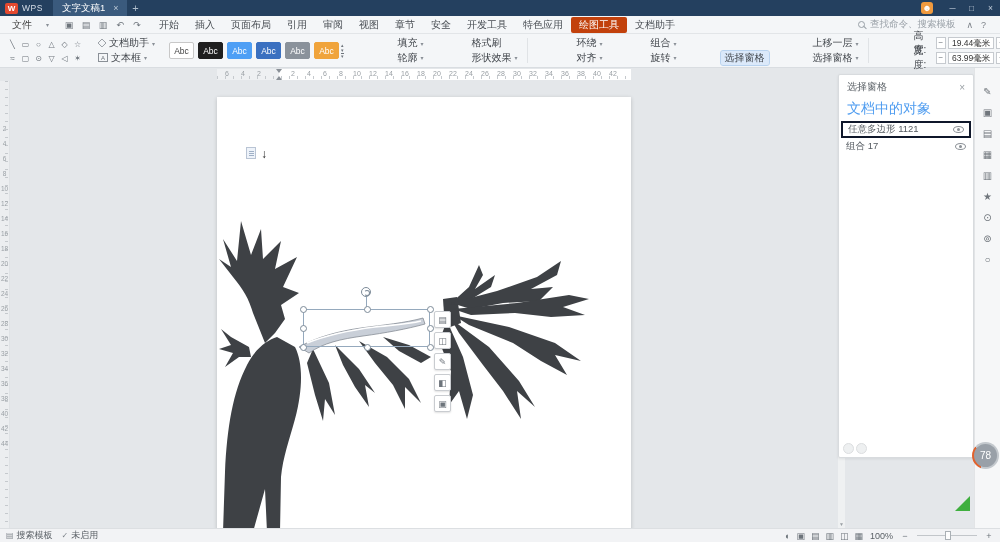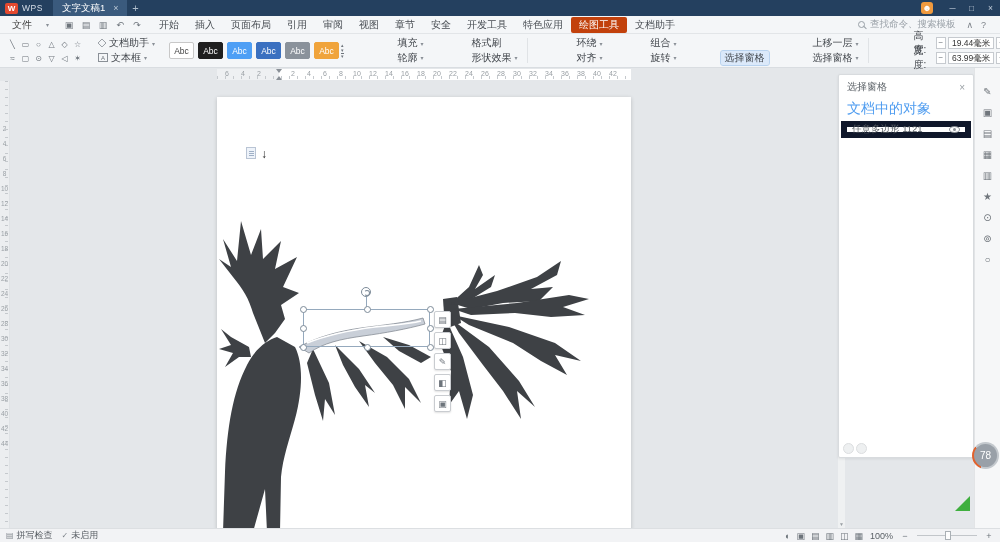--- a/index.html
+++ b/index.html
@@ -90,21 +90,21 @@
   .scrollbar { position:absolute; right:155px; top:13px; bottom:0; width:7px; background:#eff1f2; }
   .scroll-thumb { position:absolute; top:36px; left:1px; width:5px; height:120px; background:#c8cbce; border-radius:3px; }
   .scroll-arrow { position:absolute; left:0; width:7px; text-align:center; font-size:5px; color:#9aa0a5; }
 
   
   .sel-pane { position:absolute; right:26px; top:6px; width:136px; height:384px; background:#fff; border:1px solid #d8dbde; border-radius:2px; box-shadow:0 1px 3px rgba(0,0,0,.08); }
   .pane-header { display:flex; align-items:center; justify-content:space-between; padding:5px 8px 3px; color:#5a6066; font-size:10px; }
   .pane-close { color:#9aa0a5; font-size:10px; }
   .pane-subtitle { padding:3px 8px; color:#4e9cf0; font-size:14px; }
   .pane-item { display:flex; align-items:center; height:17px; padding:0 5px; margin:0 2px; font-size:9.5px; color:#555b61; }
-  .pane-item.selected { border:6px solid #0f172a; }
+  .pane-item.selected { border:2px solid #0f172a; }
   .pane-item .obj-label { flex:1; overflow:hidden; white-space:nowrap; }
   .eye { width:11px; height:7px; border:1px solid #8b9096; border-radius:50%; position:relative; flex:none; }
   .eye::after { content:""; position:absolute; width:3px; height:3px; border-radius:50%; background:#8b9096; top:1px; left:3px; }
   .pane-footer { position:absolute; bottom:3px; left:4px; display:flex; gap:2px; }
   .pane-footer i { width:11px; height:11px; border-radius:50%; background:#eef0f1; border:1px solid #dcdee0; }
 
   
   .rail { position:absolute; right:0; top:0; width:26px; height:100%; background:#f6f7f8; border-left:1px solid #e2e4e6; display:flex; flex-direction:column; align-items:center; padding-top:18px; gap:9px; }
   .rail span { font-size:10px; color:#70767c; line-height:12px; }
   .badge-ring { position:absolute; right:1px; top:374px; width:27px; height:27px; border-radius:50%; background:conic-gradient(from 200deg,#e2622e 0 110deg,#c3c8cd 110deg 360deg); display:flex; align-items:center; justify-content:center; }
@@ -444,20 +444,24 @@
     </div>
     <div class="pane-subtitle">文档中的对象</div>
     <div>
 
         <div class="pane-item selected">
           <span class="obj-label">任意多边形 1121</span>
           <span class="eye"></span>
         </div>
 
 
+        <div class="pane-item">
+          <span class="obj-label">组合 17</span>
+          <span class="eye"></span>
+        </div>
       </div>
     <div class="pane-footer">
         <i></i>
         <i></i>
       </div>
   </div>
 
   <div class="rail">
 
   <span>✎</span>
@@ -474,21 +478,21 @@
   <div class="badge-ring">
     <div class="badge-inner">78</div>
   </div>
   <div class="green-tri"></div>
 
 </div>
 
 <div class="statusbar">
   <div class="status-flag">
     <span class="ico">▤</span>
-    <span>拼写检查</span>
+    <span>搜索模板</span>
   </div>
   <div class="status-flag">
     <span class="ico">✓</span>
     <span>未启用</span>
   </div>
   <div class="status-right">
     <div class="view-icons">
 
     <span>◐</span>
         <span>▣</span>

